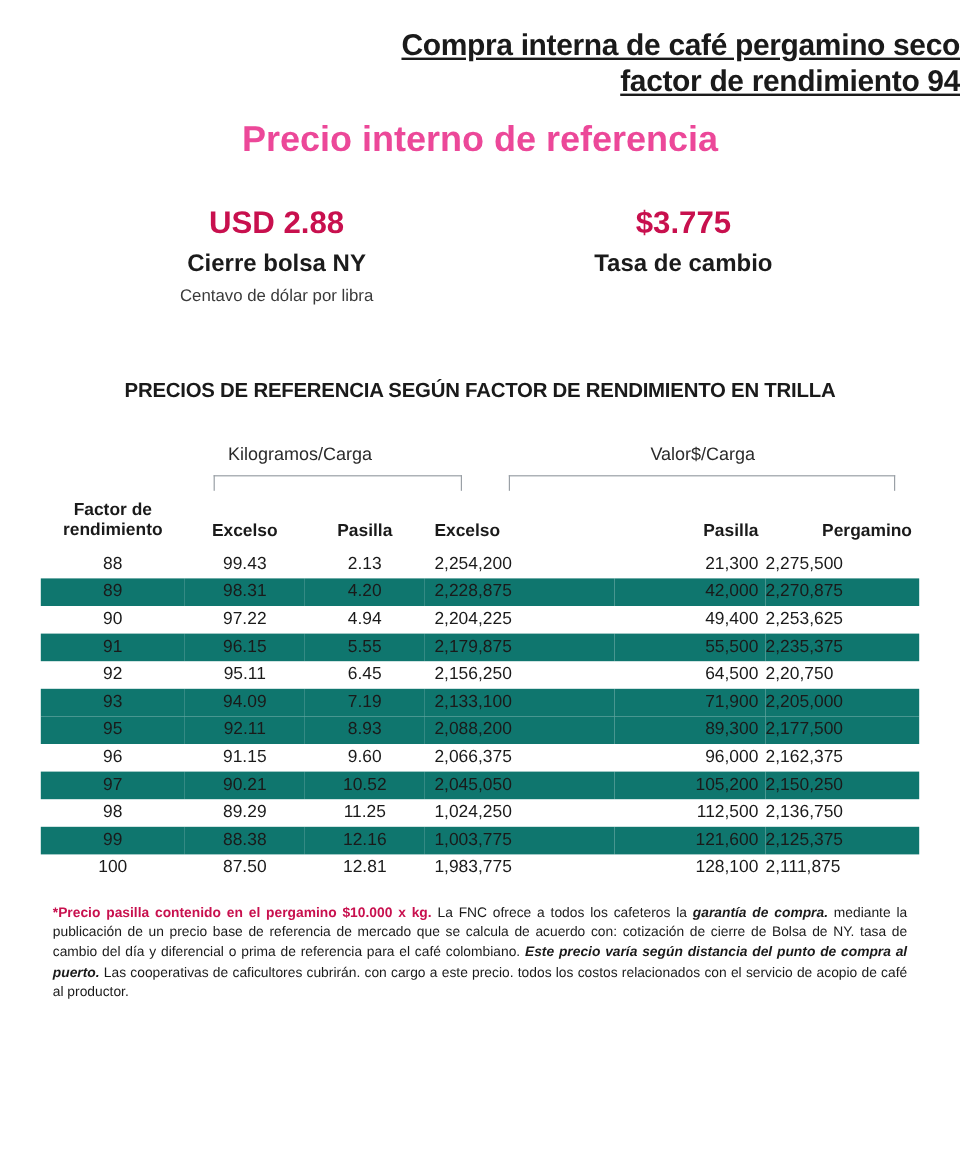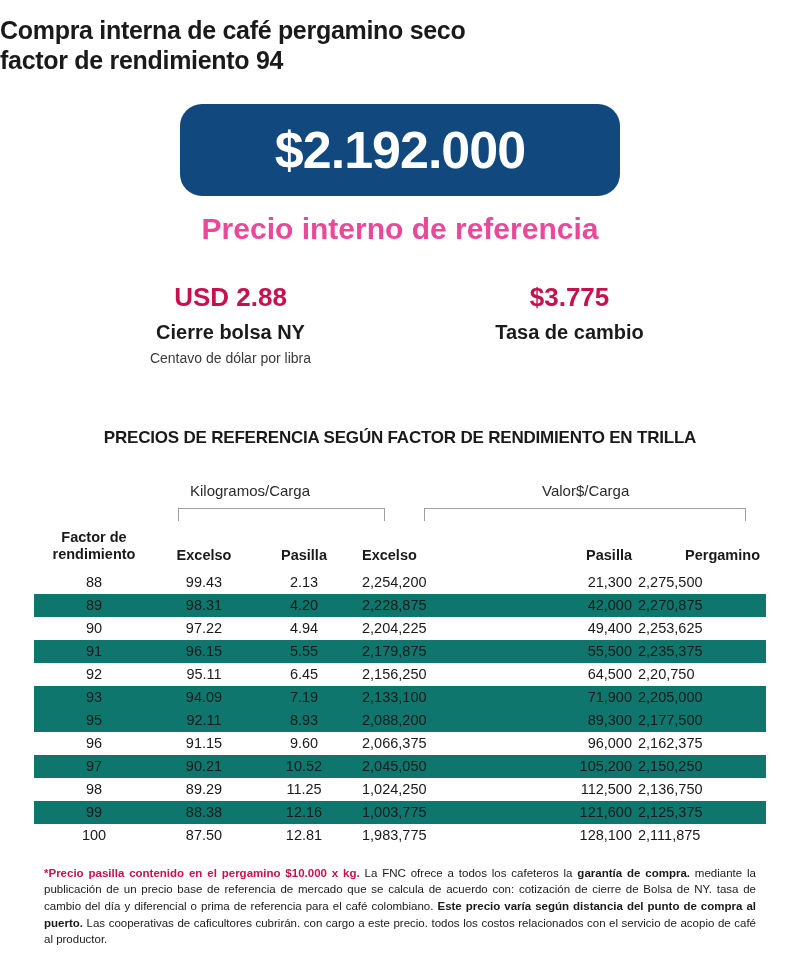--- a/index.html
+++ b/index.html
@@ -16,22 +16,23 @@
   }
   .page {
     width: 800px;
     height: 976px;
     position: relative;
     box-sizing: border-box;
   }
 
   
   .header {
-    text-align: left;
-    padding-top: 16px;
+    text-align: right;
+    padding-top: 24px;
+    text-decoration: underline;
   }
   .header .line1 {
     font-size: 25px;
     font-weight: bold;
     color: #1a1a1a;
     letter-spacing: -0.3px;
     line-height: 1.15;
   }
   .header .line2 {
     font-size: 25px;
@@ -176,37 +177,32 @@
     margin: 18px auto 0 auto;
     font-size: 11.5px;
     line-height: 1.45;
     color: #1a1a1a;
     text-align: justify;
   }
   .footnote .pink {
     color: #c8104e;
     font-weight: bold;
   }
-  .footnote b { font-weight: bold; }
+  .footnote b { font-weight: bold; font-style: italic; }
 </style>
 </head>
 <body>
 
 <div class="page">
 
   <div class="header">
     <div class="line1">Compra interna de café pergamino seco</div>
     <div class="line2">factor de rendimiento 94</div>
   </div>
 
-  <div class="banner-wrap">
-    <div class="banner">
-      <div class="price">$2.192.000</div>
-    </div>
-  </div>
 
   <div class="ref-label">Precio interno de referencia</div>
 
   <div class="stats">
     <div class="stat">
       <div class="value">USD 2.88</div>
       <div class="name">Cierre bolsa NY</div>
       <div class="sub">Centavo de dólar por libra</div>
     </div>
     <div class="stat">

